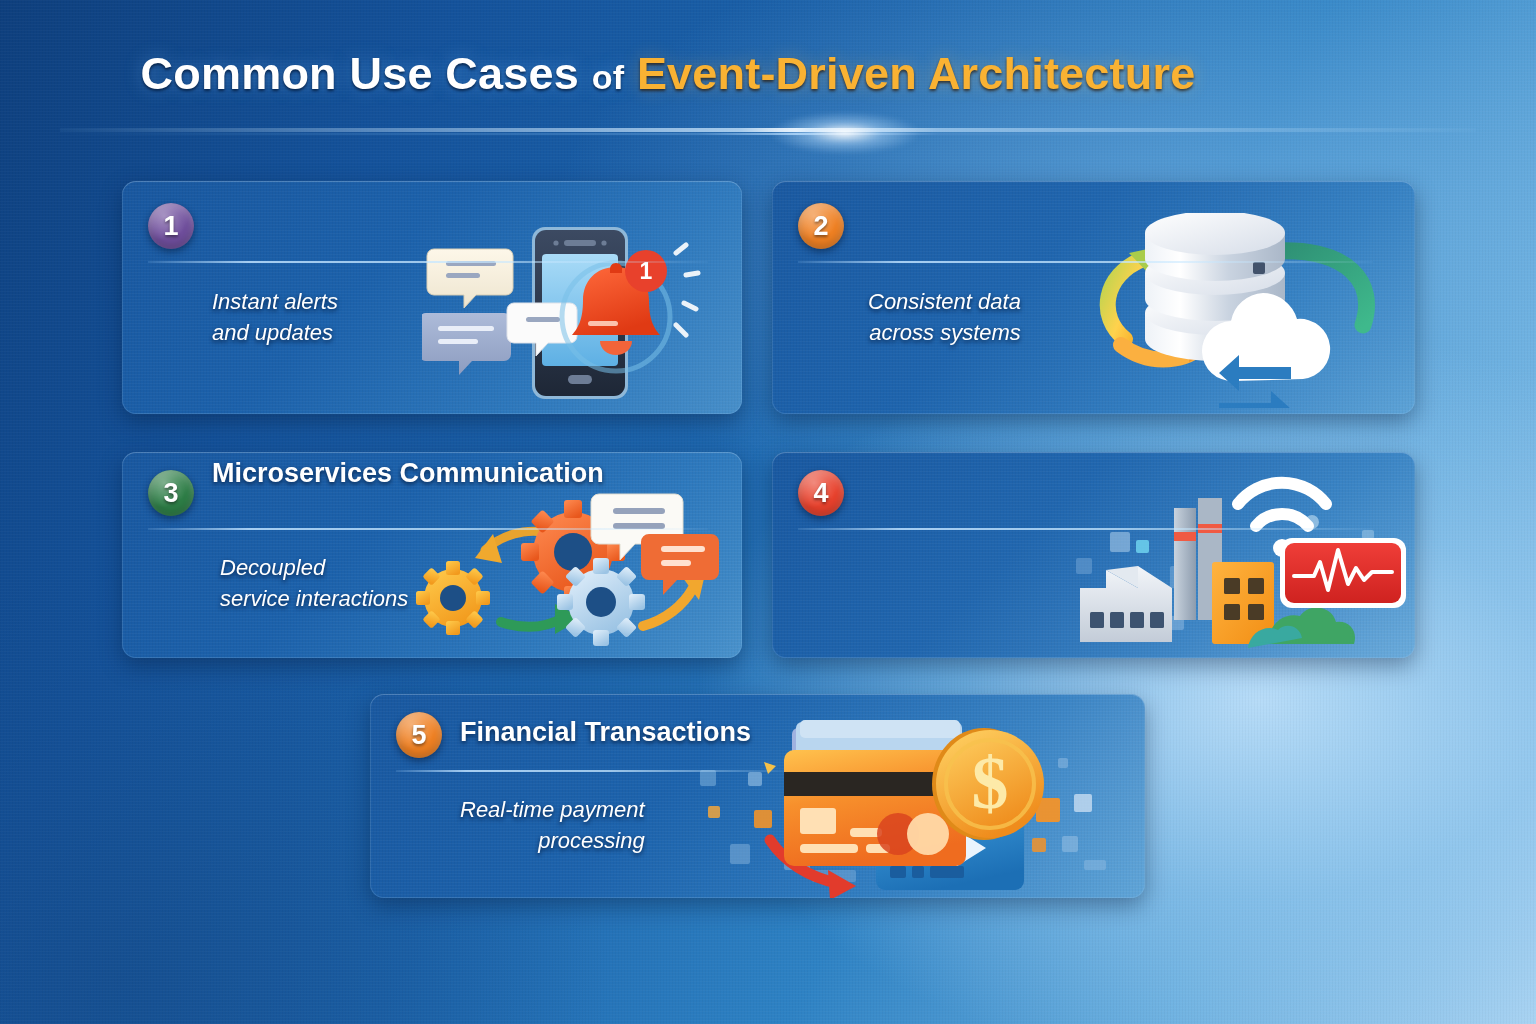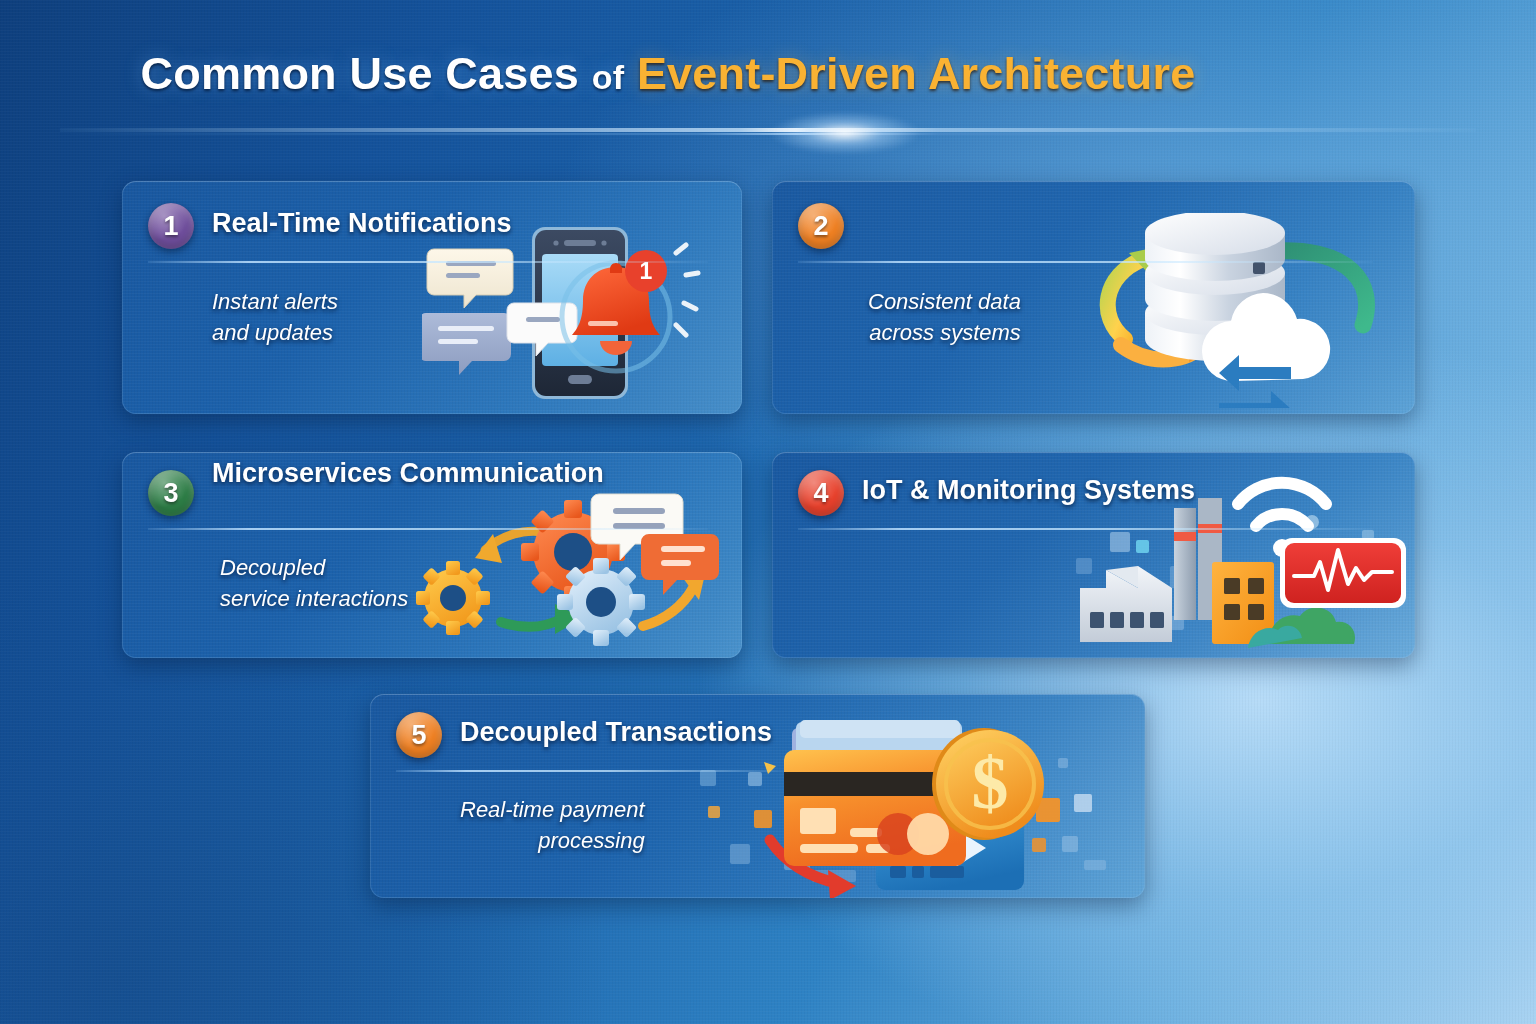--- a/index.html
+++ b/index.html
@@ -101,21 +101,20 @@
   <div class="beam">
     <div class="l1"></div>
       <div class="l2"></div>
       <div class="flare"></div>
   </div>
 
   <div class="card" id="card1">
     <div class="badge" style="left: 26px; top: 22px; background: radial-gradient(circle at 35% 28%, rgba(255, 255, 255, 0.38), rgba(255, 255, 255, 0) 55%), rgb(111, 78, 156);">
       <span>1</span>
     </div>
-    <div class="card-title" style="left:90px;top:27px;">Real-Time Notifications</div>
     <div class="divider" style="left:26px;top:80px;width:560px;"></div>
     <div class="card-sub" style="left:90px;top:105px;">Instant alerts
 and updates</div>
 
     <div class="art" style="left:300px;top:40px;width:320px;height:190px;">
       <svg width="320" height="190" viewBox="0 0 320 190">
         <defs>
           <linearGradient id="phoneB" x1="0" y1="0" x2="0" y2="1">
             <stop offset="0" stop-color="#3c4a62"></stop>
               <stop offset="1" stop-color="#1e2736"></stop>
@@ -337,21 +336,20 @@
           <rect x="18" y="26" width="30" height="6" rx="3" fill="#ffe1cf"></rect>
         </g>
       </svg>
     </div>
   </div>
 
   <div class="card" id="card4">
     <div class="badge" style="left: 26px; top: 18px; background: radial-gradient(circle at 35% 28%, rgba(255, 255, 255, 0.38), rgba(255, 255, 255, 0) 55%), rgb(232, 65, 44);">
       <span>4</span>
     </div>
-    <div class="card-title" style="left:90px;top:23px;">IoT &amp; Monitoring Systems</div>
     <div class="divider" style="left:26px;top:76px;width:575px;"></div>
 
     <div class="art" style="left:290px;top:14px;width:350px;height:192px;">
       <svg width="350" height="192" viewBox="0 0 350 192">
         <defs>
           <linearGradient id="fac" x1="0" y1="0" x2="0" y2="1">
             <stop offset="0" stop-color="#f2f5f9"></stop>
               <stop offset="1" stop-color="#c3ccd8"></stop>
           </linearGradient>
           <linearGradient id="stk" x1="0" y1="0" x2="1" y2="0">
@@ -417,21 +415,21 @@
           <path d="M14 38 L34 38 L40 24 L48 52 L58 12 L68 46 L76 30 L84 42 L92 34 L112 34" fill="none" stroke="#ffffff" stroke-width="4" stroke-linejoin="round" stroke-linecap="round"></path>
         </g>
       </svg>
     </div>
   </div>
 
   <div class="card" id="card5">
     <div class="badge" style="left: 26px; top: 18px; background: radial-gradient(circle at 35% 28%, rgba(255, 255, 255, 0.38), rgba(255, 255, 255, 0) 55%), rgb(239, 128, 34);">
       <span>5</span>
     </div>
-    <div class="card-title" style="left:90px;top:23px;">Decoupled Transactions</div>
+    <div class="card-title" style="left:90px;top:23px;">Financial Transactions</div>
     <div class="divider" style="left:26px;top:76px;width:390px;"></div>
     <div class="card-sub" style="left:90px;top:100px;text-align:right;">Real-time payment
 processing</div>
 
     <div class="art" style="left:330px;top:16px;width:430px;height:190px;">
       <svg width="430" height="190" viewBox="0 0 430 190">
         <defs>
           <linearGradient id="cardO" x1="0" y1="0" x2="0.3" y2="1">
             <stop offset="0" stop-color="#ffc24e"></stop>
               <stop offset=".45" stop-color="#f7902c"></stop>

